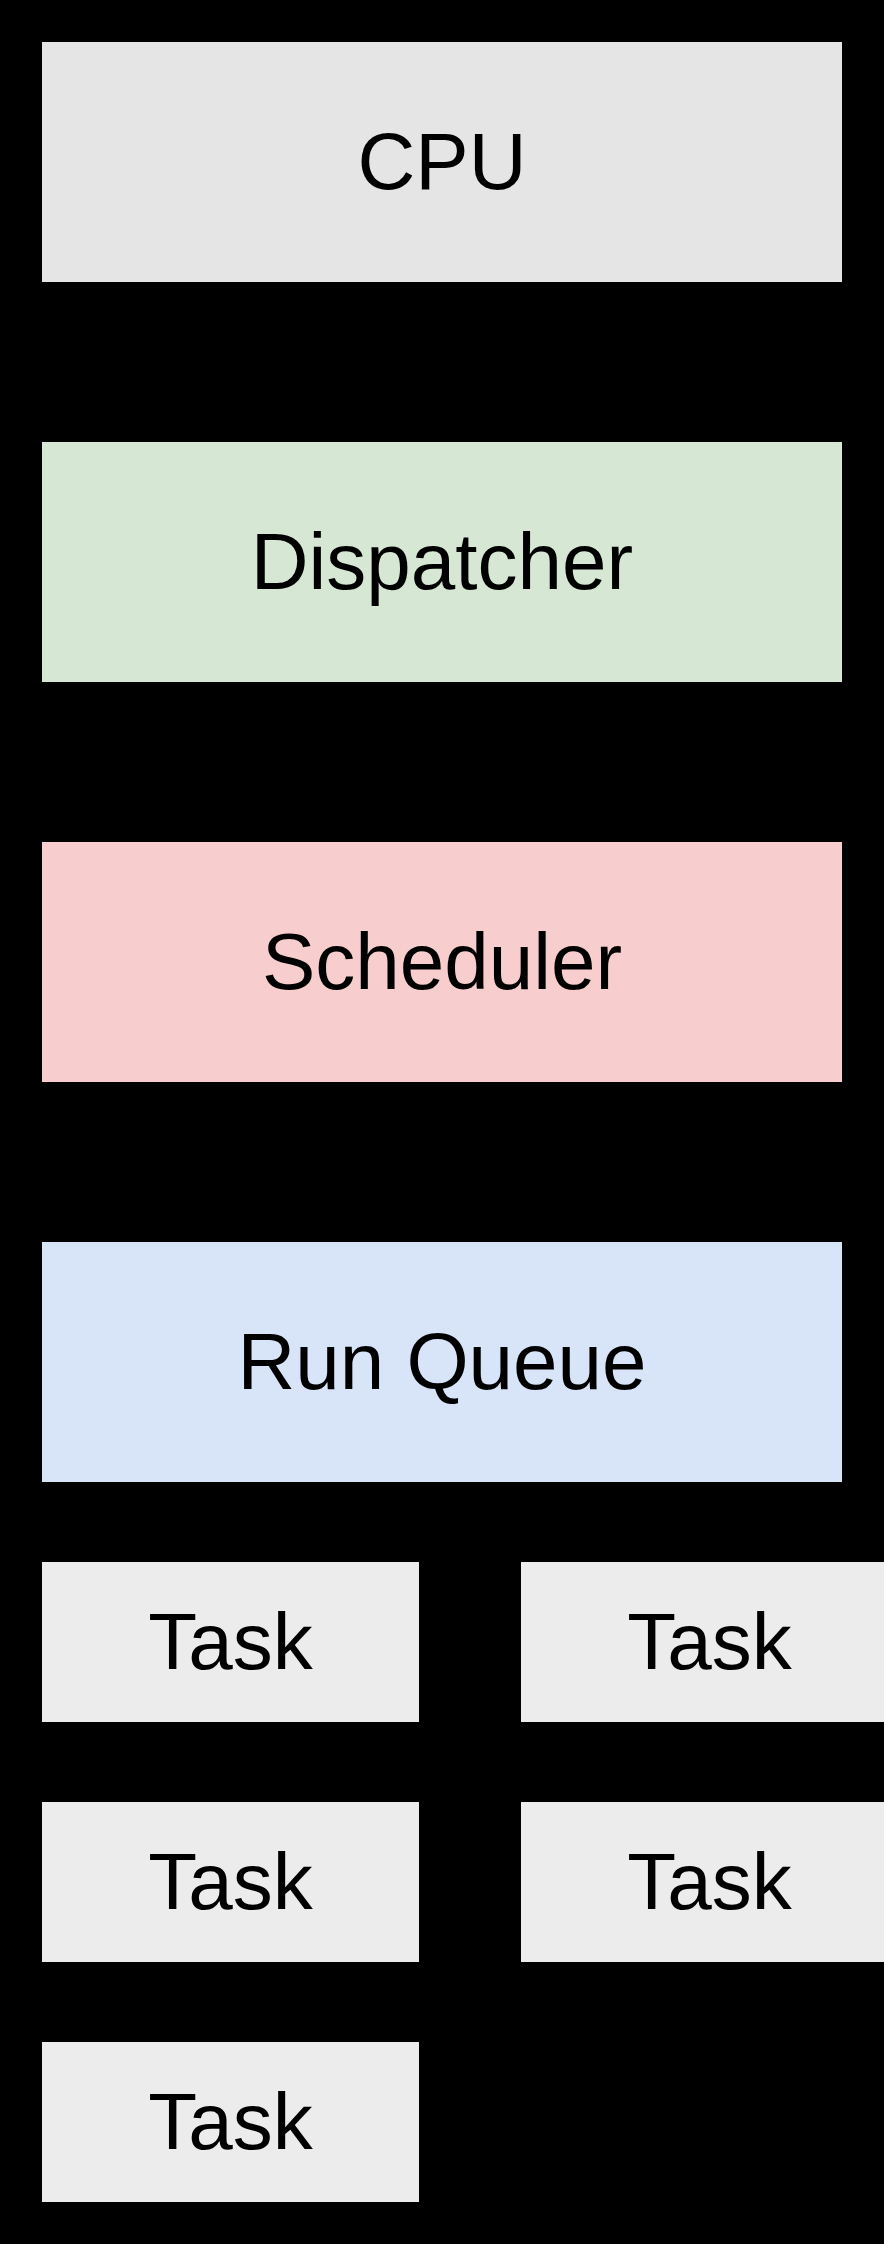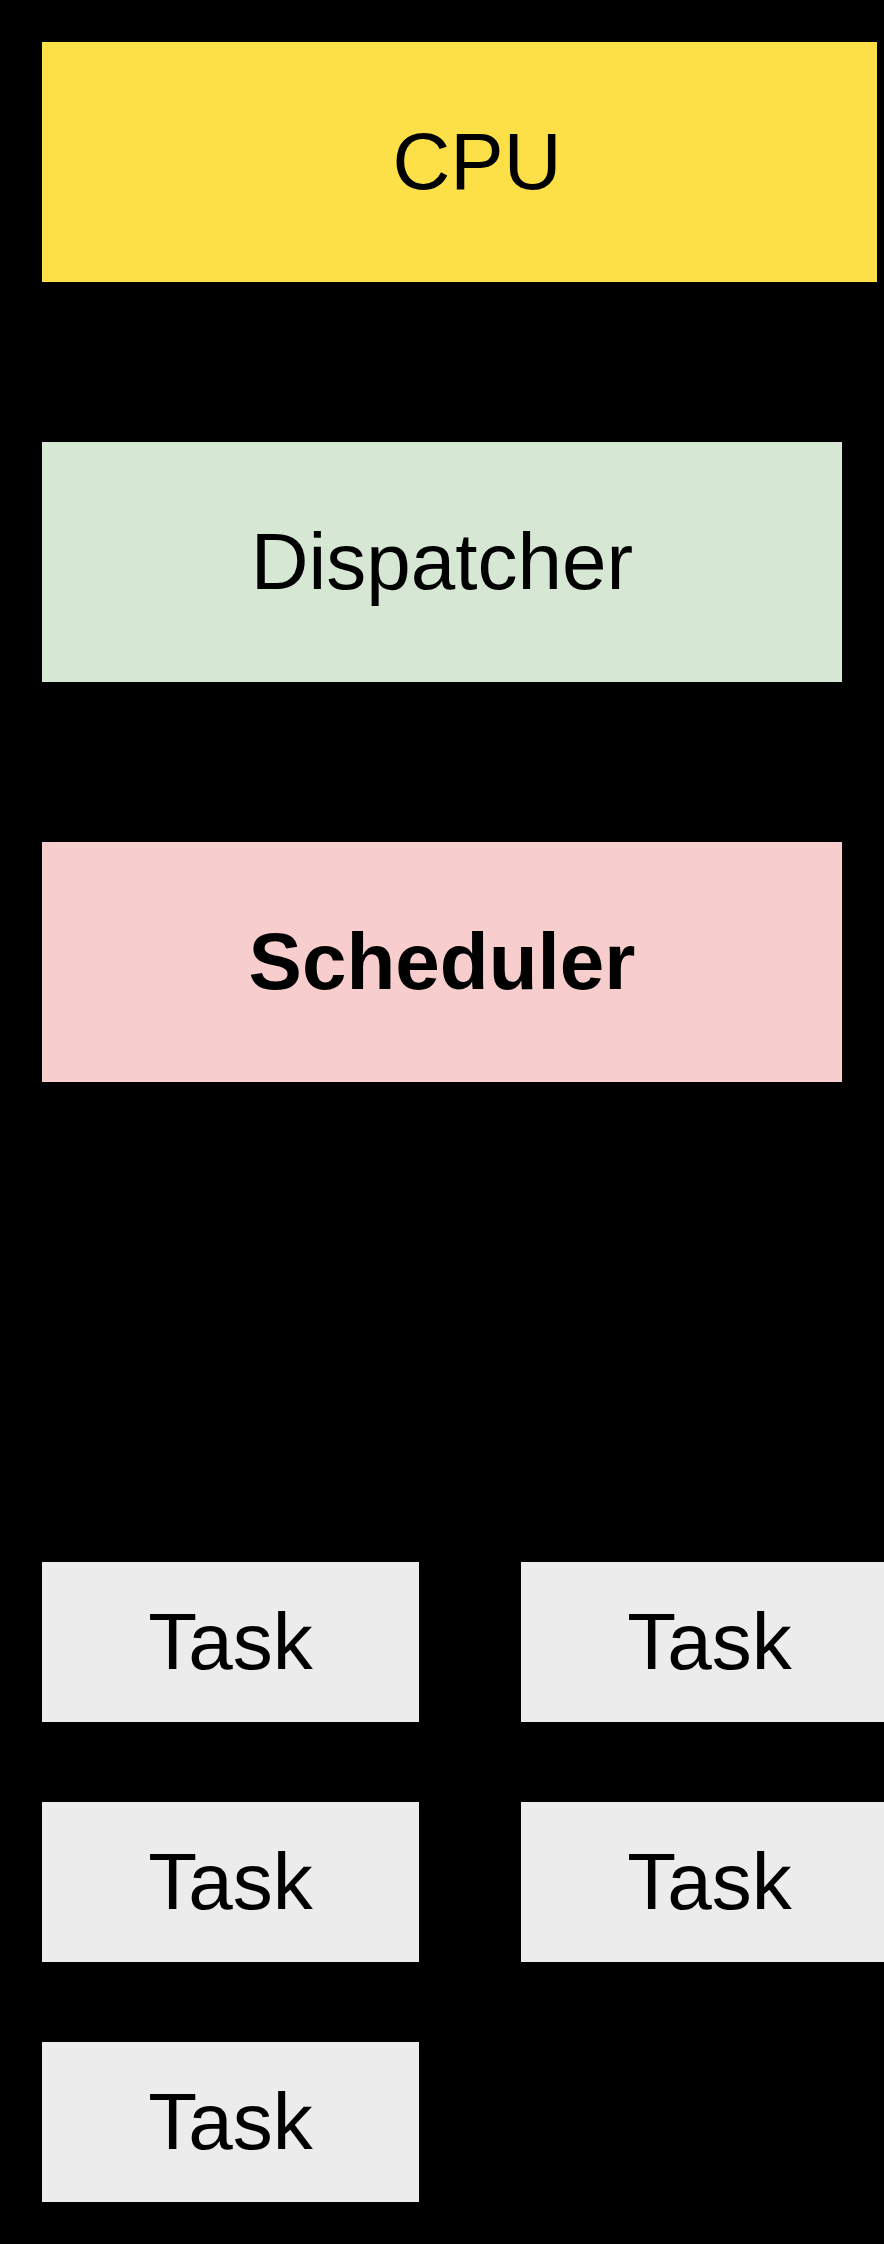--- a/index.html
+++ b/index.html
@@ -29,46 +29,49 @@
     left: 42px;
     width: 800px;
     height: 240px;
   }
   .node-task {
     width: 377px;
     height: 160px;
   }
   .pos-cpu        { top: 42px; }
   .pos-dispatcher { top: 442px; }
-  .pos-scheduler  { top: 842px; font-weight: bold; }
+  .pos-scheduler  { top: 842px; }
   .pos-runqueue   { top: 1242px; }
 
   .col-left  { left: 42px; }
   .col-right { left: 521px; }
   .row-1 { top: 1562px; }
   .row-2 { top: 1802px; }
   .row-3 { top: 2042px; }
 </style>
 </head>
 <body>
 
 <div class="canvas" style="background-color: rgb(0, 0, 0);">
 
-  <div class="node node-big pos-cpu" style="background-color: #fde047; padding-left: 35px;">
+  <div class="node node-big pos-cpu" style="background-color: #e5e5e5;">
     <span>CPU</span>
   </div>
 
   <div class="node node-big pos-dispatcher" style="background-color: rgb(214, 232, 212);">
     <span>Dispatcher</span>
   </div>
 
   <div class="node node-big pos-scheduler" style="background-color: rgb(247, 206, 205);">
     <span>Scheduler</span>
   </div>
 
+  <div class="node node-big pos-runqueue" style="background-color: rgb(216, 229, 248);">
+    <span>Run Queue</span>
+  </div>
 
   <div class="node node-task row-1 col-left" style="background-color: rgb(236, 236, 236);">
     <span>Task</span>
   </div>
   <div class="node node-task row-1 col-right" style="background-color: rgb(236, 236, 236);">
     <span>Task</span>
   </div>
 
   <div class="node node-task row-2 col-left" style="background-color: rgb(236, 236, 236);">
     <span>Task</span>

